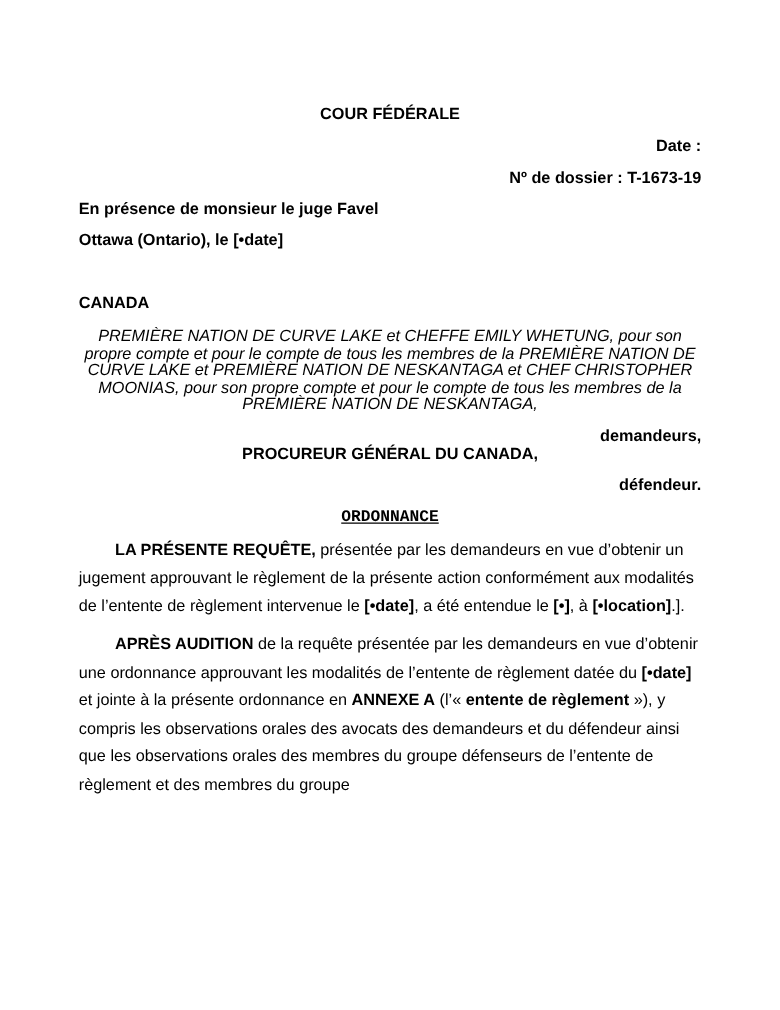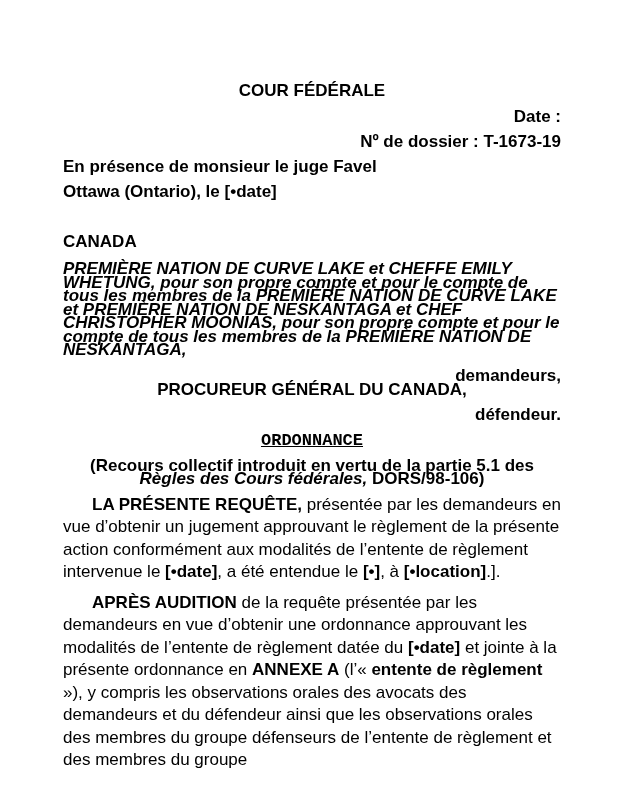--- a/index.html
+++ b/index.html
@@ -4,43 +4,43 @@
 <style>
   html, body { margin: 0; padding: 0; background: #ffffff; }
   .page {
     position: relative;
     width: 624px;
     height: 808px;
     margin: 0 auto;
     background: #ffffff;
     color: #000000;
     font-family: "Liberation Sans", "DejaVu Sans", sans-serif;
-    font-size: 17px;
+    font-size: 13px;
     box-sizing: border-box;
     padding: 84px 63px 0 63px;
     overflow: hidden;
   }
   .line { line-height: 14px; }
   .center { text-align: center; }
   .right  { text-align: right; }
   .left   { text-align: left; }
   .b { font-weight: bold; }
   .i { font-style: italic; }
   .u { text-decoration: underline; font-family: Liberation Mono, monospace; }
 
   .mt-date      { margin-top: 12px; }
   .mt-sm        { margin-top: 11px; }
   .mt-entre     { margin-top: 36px; }
 
   .parties {
     margin-top: 13px;
     line-height: 13.5px;
-    font-weight: bold;
+    font-weight: normal;
     font-style: italic;
-    text-align: left;
+    text-align: center;
   }
   .role { margin-top: 12px; }
   .and-sep { margin-top: 14px; }
   .defendant { }
 
   .subtitle {
     margin-top: 11px;
     line-height: 13.5px;
     text-align: center;
     font-weight: bold;
@@ -82,20 +82,19 @@
 
 
   <div class="line center b defendant">PROCUREUR GÉNÉRAL DU CANADA,</div>
 
   <div class="line right b mt-sm">défendeur.</div>
 
   <div class="line center b mt-sm">
     <span class="u">ORDONNANCE</span>
   </div>
 
-  <div class="subtitle"><span class="b">(Recours collectif introduit en vertu de la partie 5.1 des </span><span class="b i">Règles des Cours fédérales,</span><span class="b"> DORS/98-106)</span></div>
 
   <p class="body p1"><span class="b">LA PRÉSENTE REQUÊTE,</span><span> présentée par les demandeurs en vue d’obtenir un jugement approuvant le règlement de la présente action conformément aux modalités de l’entente de règlement intervenue le </span><span class="b">[•date]</span><span>, a été entendue le </span><span class="b">[•]</span><span>, à </span><span class="b">[•location]</span><span>.].</span></p>
 
 
   <p class="body p3"><span class="b">APRÈS AUDITION</span><span> de la requête présentée par les demandeurs en vue d’obtenir une ordonnance approuvant les modalités de l’entente de règlement datée du </span><span class="b">[•date]</span><span> et jointe à la présente ordonnance en </span><span class="b">ANNEXE A</span><span> (l’« </span><span class="b">entente de règlement</span><span> »), y compris les observations orales des avocats des demandeurs et du défendeur ainsi que les observations orales des membres du groupe défenseurs de l’entente de règlement et des membres du groupe</span></p>
 
 </div>
 
 </body></html>

